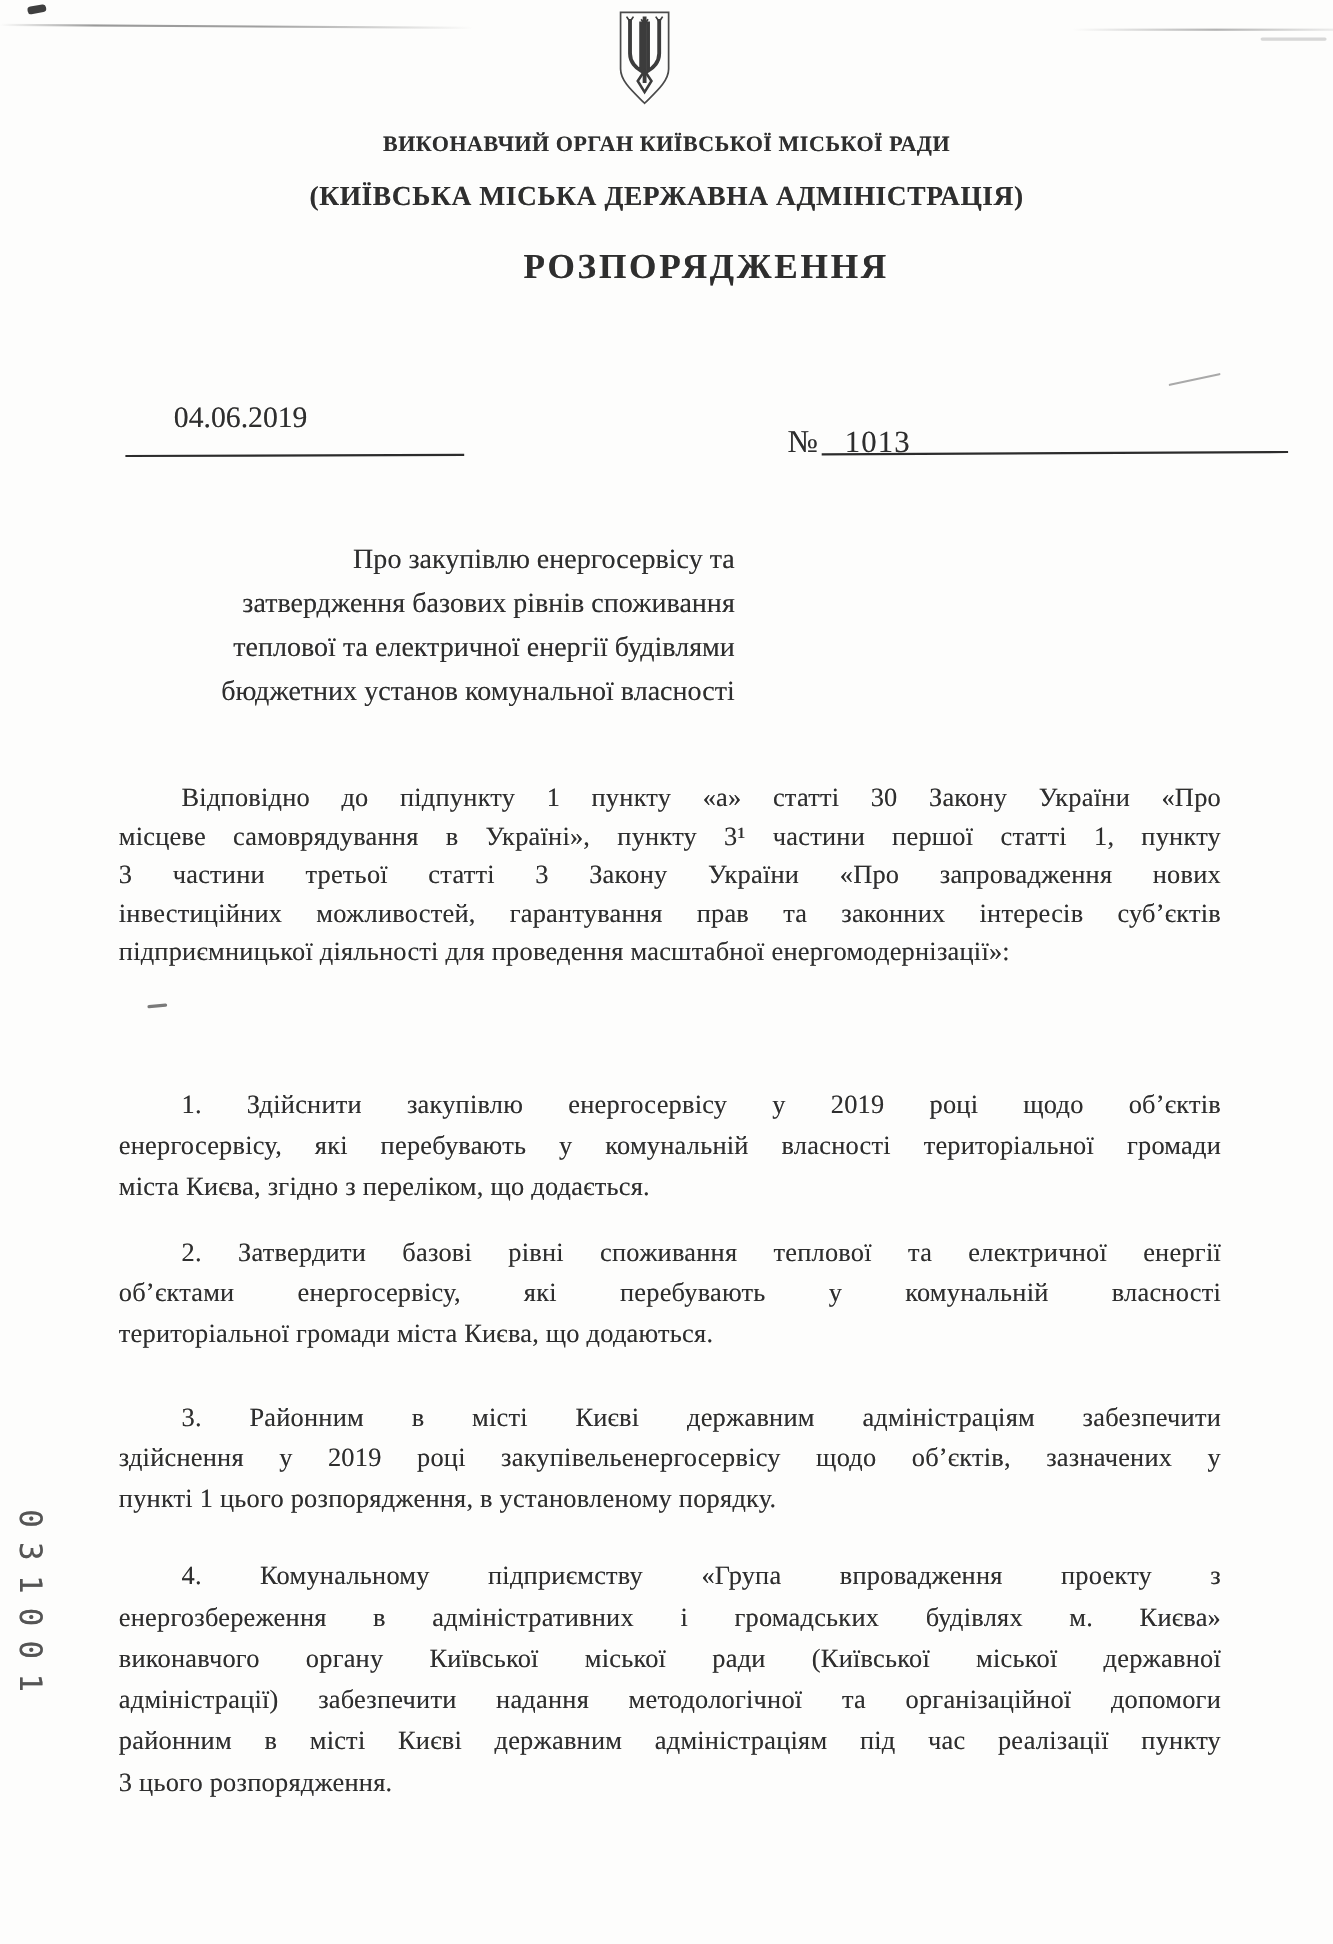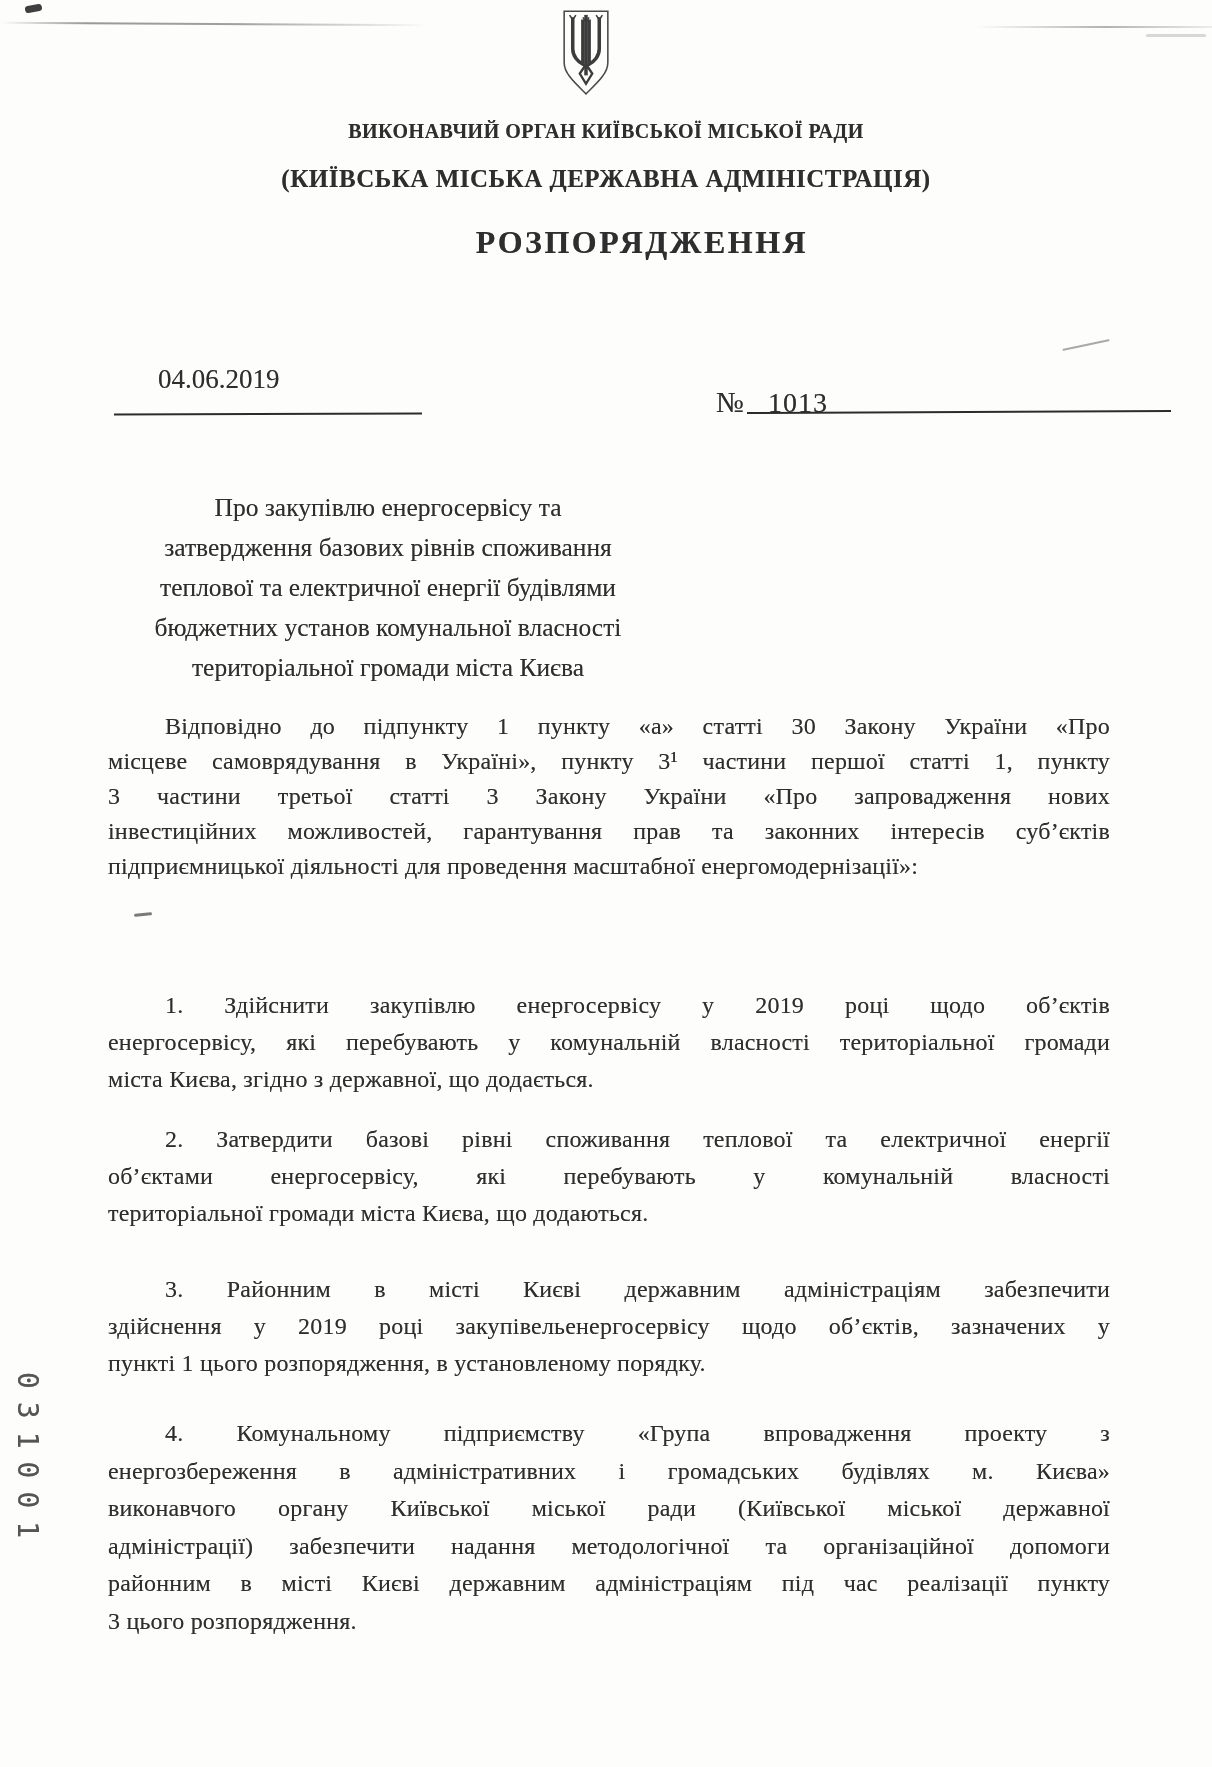--- a/index.html
+++ b/index.html
@@ -36,21 +36,21 @@
   
   .date-text{position:absolute;left:158px;top:364px;font-size:27px;}
   .date-underline{position:absolute;left:114px;top:413px;width:308px;height:2px;background:#2c2c2c;transform:rotate(-.2deg);}
   .no-label{position:absolute;left:716px;top:386px;font-size:29px;}
   .num-text{position:absolute;left:768px;top:387px;font-size:28px;letter-spacing:1px;}
   .num-underline{position:absolute;left:747px;top:411px;width:424px;height:2px;background:#2c2c2c;transform:rotate(-.3deg);}
   
   .para{position:absolute;left:108px;width:1002px;}
   .para .line{white-space:normal;}
   .subject{top:488px;width:560px;font-size:25.5px;line-height:40px;}
-  .subject .line{text-align:center;}
+  .subject .line{text-align:right;}
   .jpara{font-size:24px;letter-spacing:.2px;}
   .jpara .line{text-align:justify;text-align-last:justify;}
   .jpara .line:last-child{text-align-last:auto;}
   .indent .line:first-child{text-indent:57px;}
   .preamble{top:709px;line-height:35px;}
   .item-1{top:987px;line-height:37px;}
   .item-2{top:1121px;line-height:37px;}
   .item-3{top:1271px;line-height:37px;}
   .item-4{top:1415px;line-height:37.5px;}
   
@@ -99,34 +99,33 @@
   <div class="date-underline"></div>
   <div class="no-label">№</div>
   <div class="num-text">1013</div>
   <div class="num-underline"></div>
 
   <div class="para subject">
       <div class="line">Про закупівлю енергосервісу та</div>
       <div class="line">затвердження базових рівнів споживання</div>
       <div class="line">теплової та електричної енергії будівлями</div>
       <div class="line">бюджетних установ комунальної власності</div>
-      <div class="line">територіальної громади міста Києва</div>
     </div>
 
   <div class="para jpara indent preamble">
       <div class="line">Відповідно до підпункту 1 пункту «а» статті 30 Закону України «Про</div>
       <div class="line">місцеве самоврядування в Україні», пункту 3¹ частини першої статті 1, пункту</div>
       <div class="line">3 частини третьої статті 3 Закону України «Про запровадження нових</div>
       <div class="line">інвестиційних можливостей, гарантування прав та законних інтересів суб’єктів</div>
       <div class="line">підприємницької діяльності для проведення масштабної енергомодернізації»:</div>
     </div>
   <div class="para jpara indent item-1">
       <div class="line">1. Здійснити закупівлю енергосервісу у 2019 році щодо об’єктів</div>
       <div class="line">енергосервісу, які перебувають у комунальній власності територіальної громади</div>
-      <div class="line">міста Києва, згідно з державної, що додається.</div>
+      <div class="line">міста Києва, згідно з переліком, що додається.</div>
     </div>
   <div class="para jpara indent item-2">
       <div class="line">2. Затвердити базові рівні споживання теплової та електричної енергії</div>
       <div class="line">об’єктами енергосервісу, які перебувають у комунальній власності</div>
       <div class="line">територіальної громади міста Києва, що додаються.</div>
     </div>
   <div class="para jpara indent item-3">
       <div class="line">3. Районним в місті Києві державним адміністраціям забезпечити</div>
       <div class="line">здійснення у 2019 році закупівельенергосервісу щодо об’єктів, зазначених у</div>
       <div class="line">пункті 1 цього розпорядження, в установленому порядку.</div>

